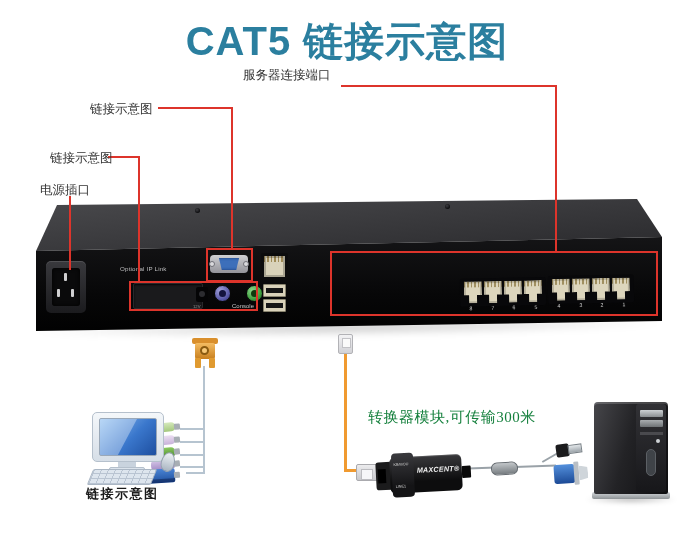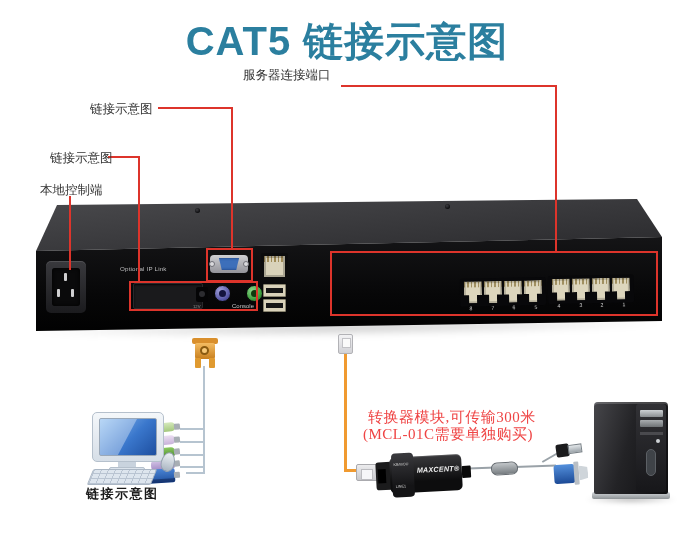--- a/index.html
+++ b/index.html
@@ -174,34 +174,34 @@
   .tower .front { position:absolute; left:46px; top:4px; width:30px; height:88px; border-radius:3px;
     background:linear-gradient(#323236,#17171a); }
   .tower .bay { position:absolute; left:50px; width:23px; height:7px; border-radius:1px; }
   .tower .slotline { position:absolute; left:50px; top:32px; width:23px; height:3px; background:#4a4a4e; }
   .tower .btn { position:absolute; left:66px; top:39px; width:4px; height:4px; border-radius:50%; background:#cfd3d6; }
   .tower .accent { position:absolute; left:56px; top:49px; width:10px; height:27px; border-radius:5px;
     background:#3f4348; border:1px solid #5c6065; }
   .tower-shadow { position:absolute; left:584px; top:495px; width:94px; height:9px; z-index:2;
     background:radial-gradient(ellipse at 50% 50%, rgba(0,0,0,.28), transparent 70%); filter:blur(2px); }
 
-  .note { position:absolute; z-index:4; color:#ef4444; font-size:15px; letter-spacing:.5px;
+  .note { position:absolute; z-index:4; color:#15803d; font-size:15px; letter-spacing:.5px;
     font-family:"Liberation Serif","DejaVu Serif",serif; white-space:nowrap; }
 </style>
 </head>
 <body>
 
 <div class="scene">
 
   <div class="title">CAT5 链接示意图</div>
 
   <div class="callout" style="left:243px; top:67px;">服务器连接端口</div>
   <div class="callout" style="left:90px; top:101px;">链接示意图</div>
   <div class="callout" style="left:50px; top:150px;">链接示意图</div>
-  <div class="callout" style="left:40px; top:182px;">本地控制端</div>
+  <div class="callout" style="left:40px; top:182px;">电源插口</div>
 
   <div class="rline" style="left:341px; top:85px; width:216px; height:2px;"></div>
   <div class="rline" style="left:555px; top:85px; width:2px; height:168px;"></div>
   <div class="rline" style="left:158px; top:107px; width:75px; height:2px;"></div>
   <div class="rline" style="left:231px; top:107px; width:2px; height:143px;"></div>
   <div class="rline" style="left:108px; top:156px; width:32px; height:2px;"></div>
   <div class="rline" style="left:138px; top:156px; width:2px; height:127px;"></div>
   <div class="rline" style="left:69px; top:196px; width:2px; height:74px;"></div>
 
   <div class="rbox" style="left:206px; top:248px; width:47px; height:34px;"></div>
@@ -316,21 +316,20 @@
   <div class="keyboard"></div>
   <div class="mouse"></div>
   <div class="local-label">链接示意图</div>
 
   <div class="rj-plug-up"></div>
   <div class="orange" style="left:344px; top:353px; width:3px; height:118px;"></div>
   <div class="orange" style="left:344px; top:469px; width:15px; height:3px;"></div>
   <div class="rj-plug-side"></div>
 
   <div class="note" style="left:368px; top:408px;">转换器模块,可传输300米</div>
-  <div class="note" style="left:363px; top:425px;">(MCL-01C需要单独购买)</div>
 
   <div class="module">
     <div class="cap"></div>
     <div class="body"></div>
     <div class="raised"></div>
     <div class="lbl" style="left:18px; top:9px;">KB/MOU</div>
     <div class="lbl" style="left:19px; top:31px;">LINE1</div>
     <div class="brand">MAXCENT®</div>
     <div class="stub"></div>
   </div>

